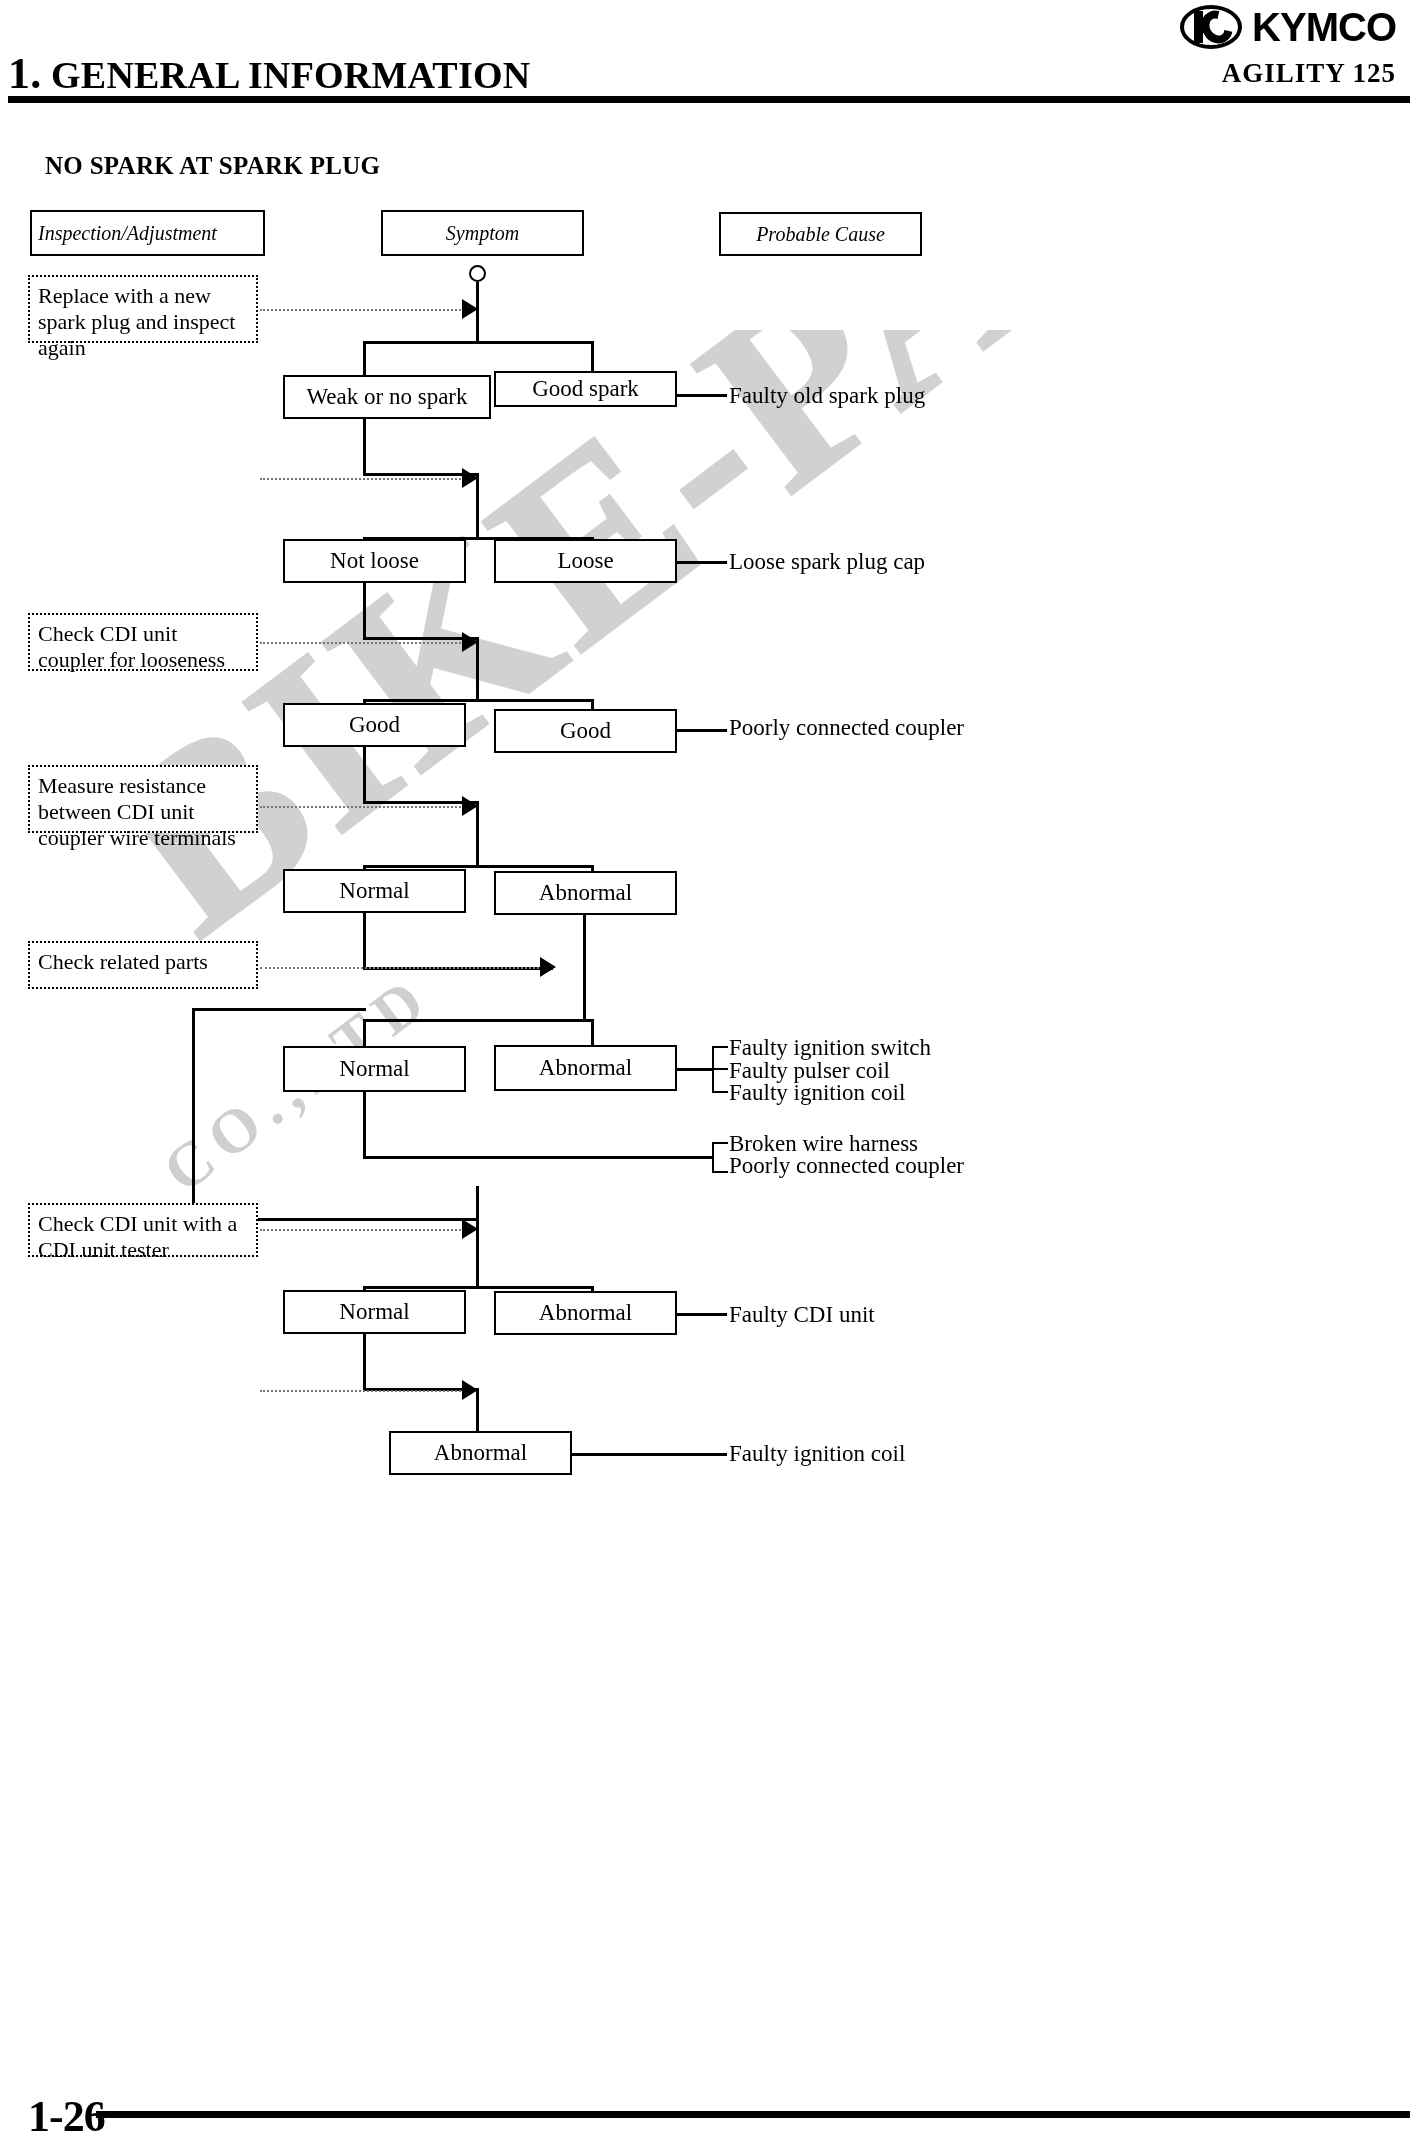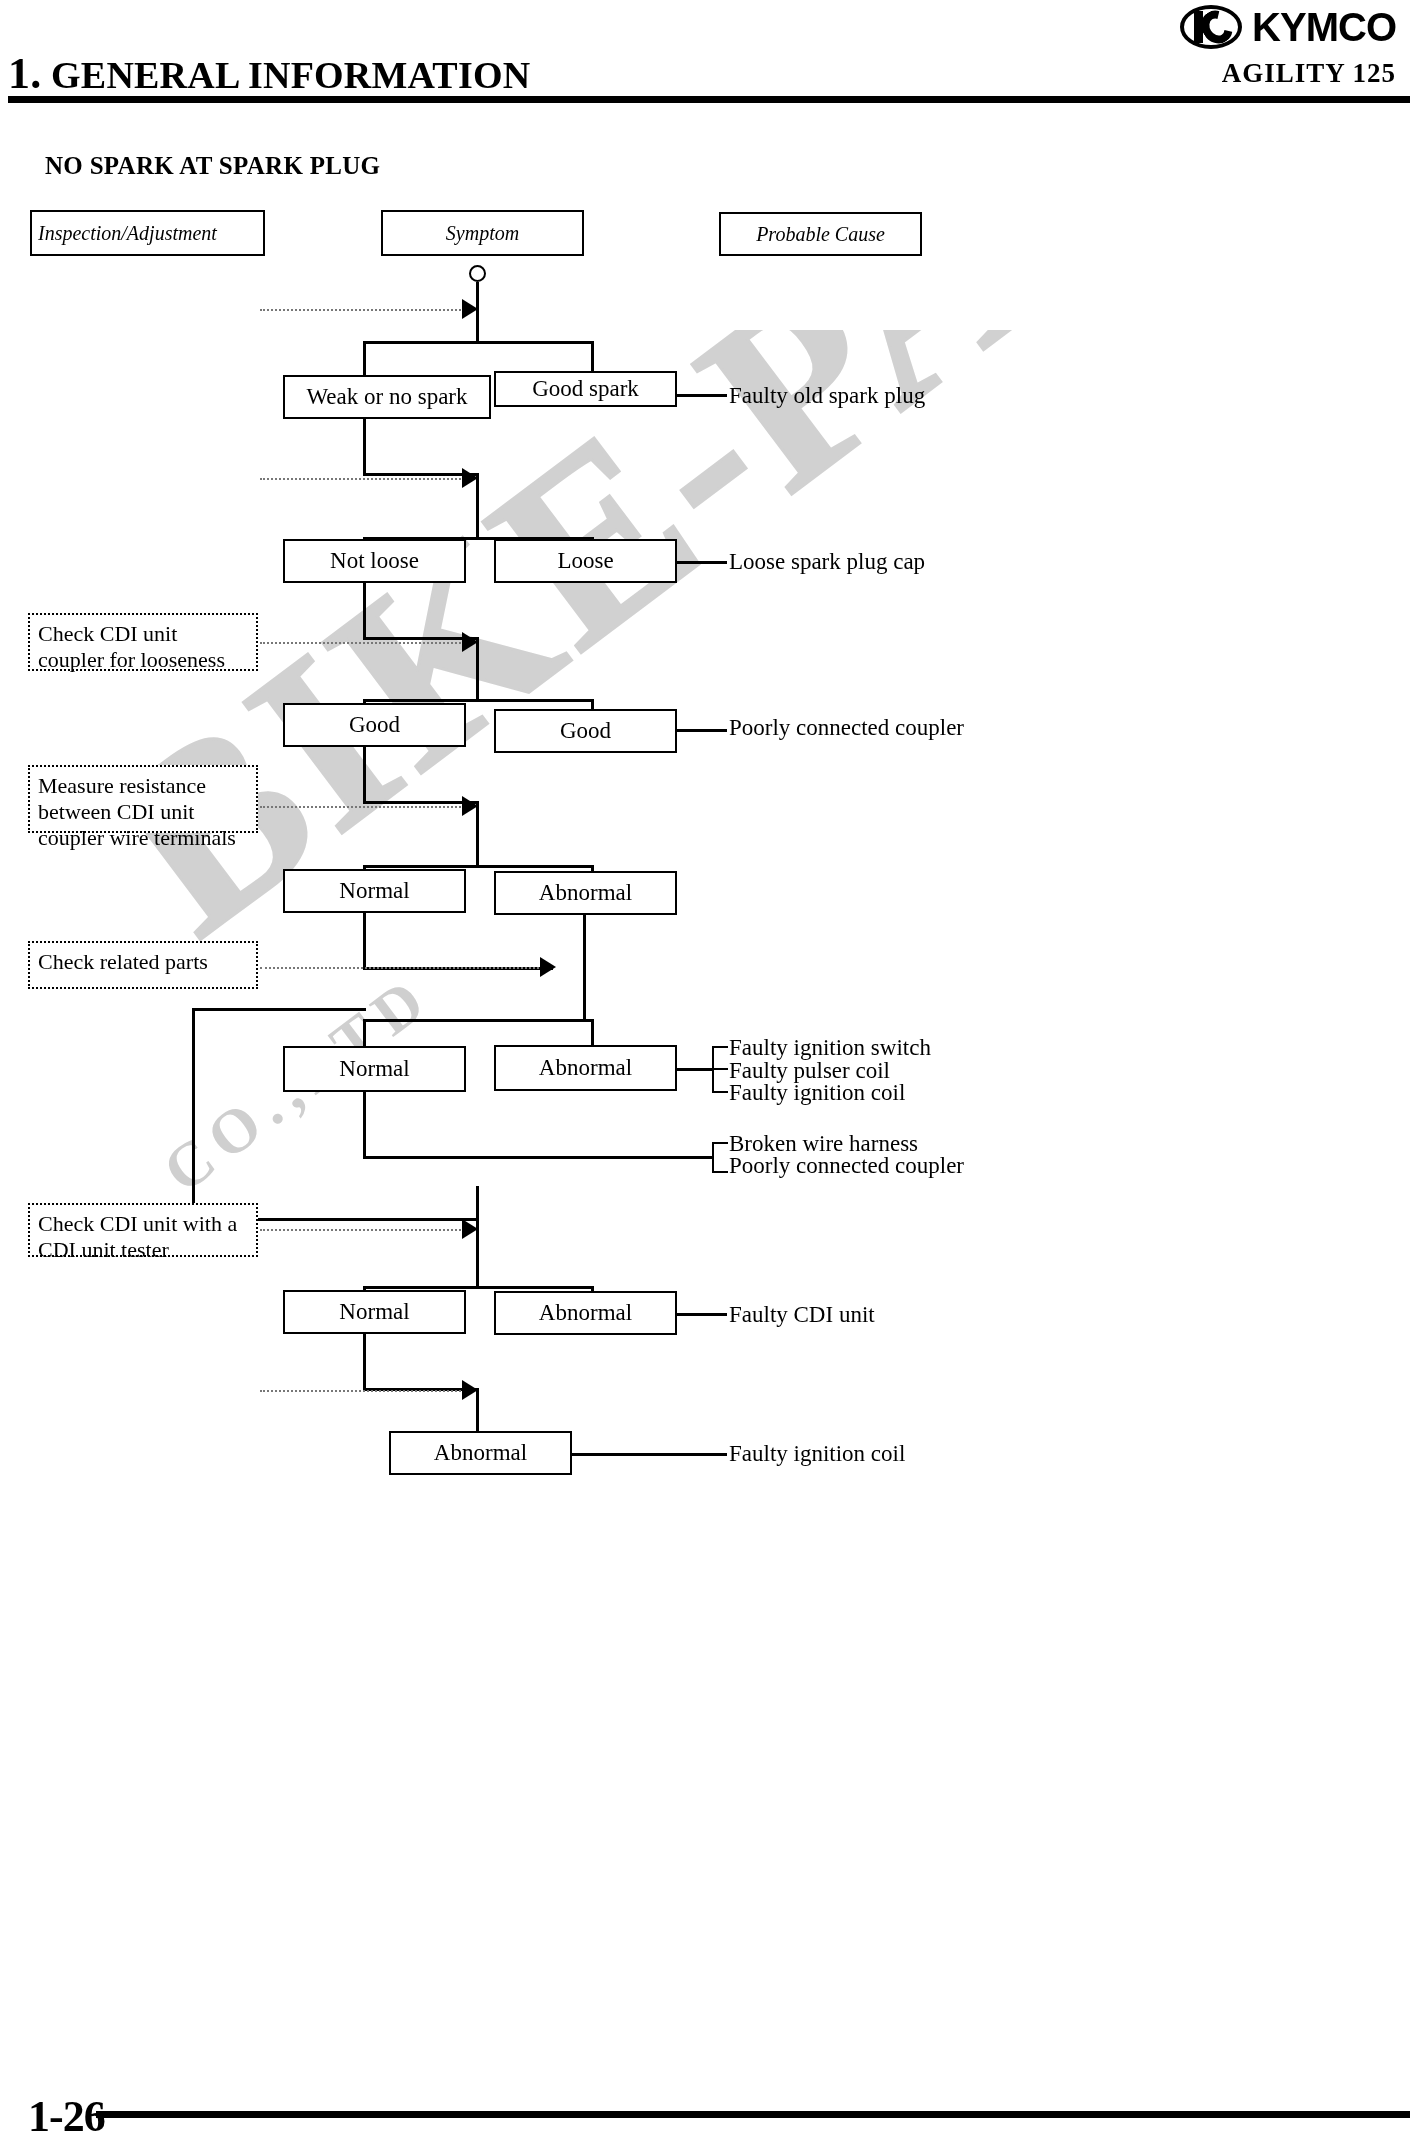--- a/index.html
+++ b/index.html
@@ -128,20 +128,21 @@
   </div>
   <div class="head-model">AGILITY 125</div>
   <div class="head-rule"></div>
 
   <div class="section-title">NO SPARK AT SPARK PLUG</div>
 
   <div class="box hdr" style="left:30px;top:210px;width:235px;height:46px;justify-content:flex-start;padding-left:6px;">Inspection/Adjustment</div>
   <div class="box hdr" style="left:381px;top:210px;width:203px;height:46px;">Symptom</div>
   <div class="box hdr" style="left:719px;top:212px;width:203px;height:44px;">Probable Cause</div>
 
+  <div class="ibox" style="left:28px;top:275px;width:230px;height:68px;">Replace with a new spark plug and inspect again</div>
   <div class="dotline" style="left:260px;top:309px;width:205px;"></div>
   <div class="arrow" style="left:462px;top:299px;"></div>
 
   <div class="circ" style="left:469px;top:265px;"></div>
   <div class="ln lv" style="left:476px;top:282px;height:61px;"></div>
   <div class="ln lh" style="left:363px;top:341px;width:231px;"></div>
   <div class="ln lv" style="left:363px;top:341px;height:34px;"></div>
   <div class="ln lv" style="left:591px;top:341px;height:34px;"></div>
 
   <div class="box" style="left:283px;top:375px;width:208px;height:44px;">Weak or no spark</div>

